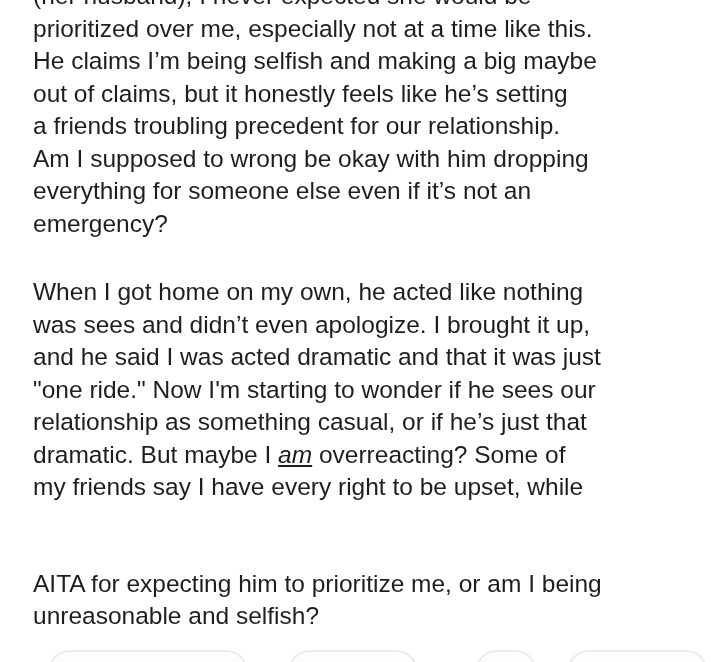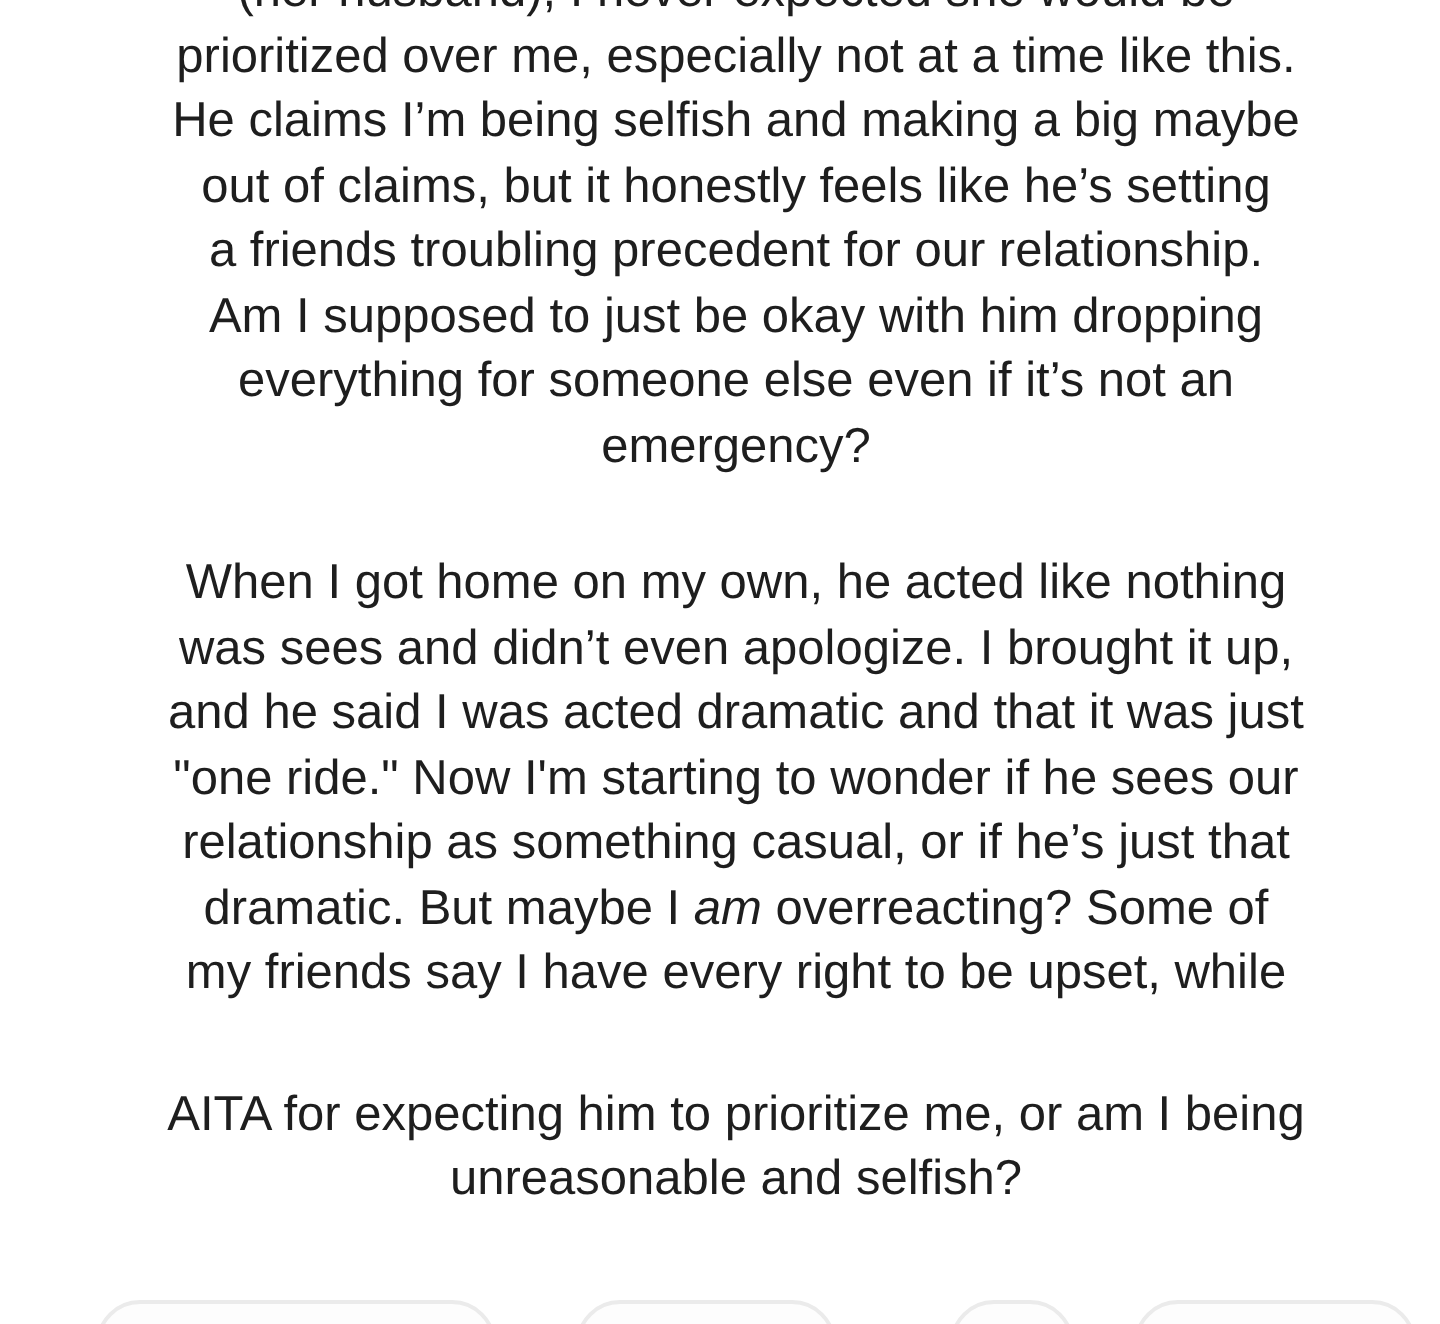--- a/index.html
+++ b/index.html
@@ -21,28 +21,28 @@
     width: 670px;
     font-size: 24.5px;
     line-height: 32.5px;
     color: #1e1e1e;
     letter-spacing: 0;
   }
   .para {
     margin: 0 0 36px 0;
   }
   .para:nth-child(2) {
-    margin-bottom: 38px;
+    margin-bottom: 64px;
   }
   .ln {
     white-space: nowrap;
-    text-align: center;
   }
   .it {
     font-style: italic;
+    text-decoration: underline;
   }
   .footer-actions {
     position: absolute;
     left: 0;
     top: 650px;
     width: 720px;
     height: 44px;
   }
   .pill {
     position: absolute;
@@ -63,21 +63,21 @@
 </head>
 <body>
 
 <div class="post-body">
     <div class="para">
       <div class="ln"><span>(her husband), I never expected she would be</span></div>
       <div class="ln"><span>prioritized over me, especially not at a time like this.</span></div>
       <div class="ln"><span>He claims I’m being selfish and making a big maybe</span></div>
       <div class="ln"><span>out of claims, but it honestly feels like he’s setting</span></div>
       <div class="ln"><span>a friends troubling precedent for our relationship.</span></div>
-      <div class="ln"><span>Am I supposed to just be okay with him dropping</span></div>
+      <div class="ln"><span>Am I supposed to wrong be okay with him dropping</span></div>
       <div class="ln"><span>everything for someone else even if it’s not an</span></div>
       <div class="ln"><span>emergency?</span></div>
     </div>
     <div class="para">
       <div class="ln"><span>When I got home on my own, he acted like nothing</span></div>
       <div class="ln"><span>was sees and didn’t even apologize. I brought it up,</span></div>
       <div class="ln"><span>and he said I was acted dramatic and that it was just</span></div>
       <div class="ln"><span>"one ride." Now I'm starting to wonder if he sees our</span></div>
       <div class="ln"><span>relationship as something casual, or if he’s just that</span></div>
       <div class="ln"><span>dramatic. But maybe I </span><span class="it">am</span><span> overreacting? Some of</span></div>

